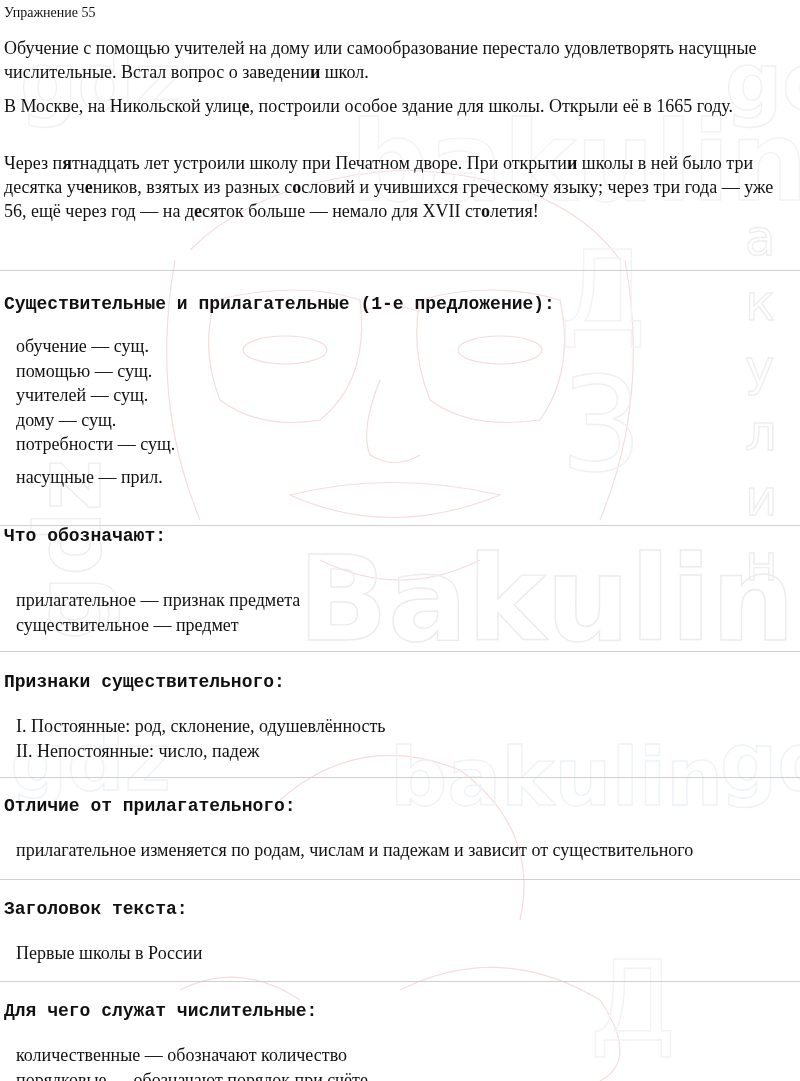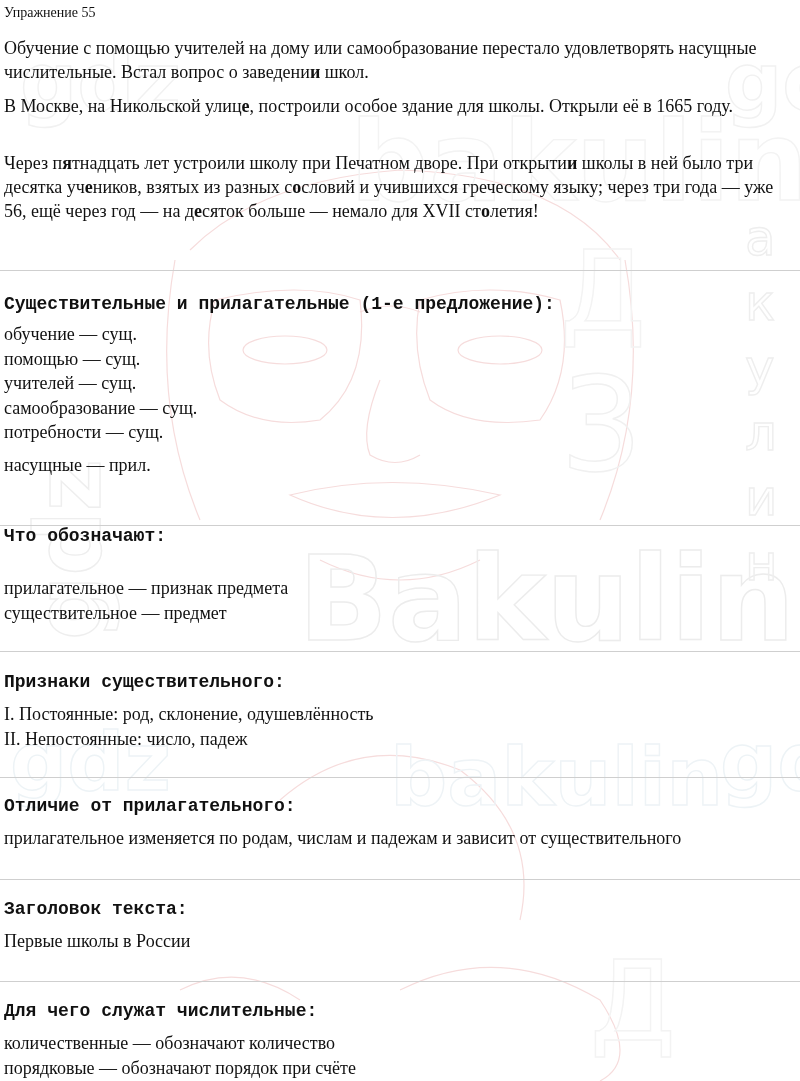--- a/index.html
+++ b/index.html
@@ -61,21 +61,21 @@
       left: 4px;
       margin: 0;
       font-weight: bold;
       font-size: 18px;
       line-height: 24px;
       font-family: Liberation Mono, monospace;
     }
     .lines {
       position: absolute;
       left: 4px;
-      margin: 0;
+      margin: 12px;
       padding: 0;
       list-style: none;
     }
     .lines li {
       margin: 0;
       line-height: 24.5px;
       white-space: nowrap;
     }
     .gap-top { margin-top: 8px !important; }
   </style>
@@ -137,21 +137,21 @@
   <p class="para" style="top:151px;"><span>Через п</span><b>я</b><span>тнадцать лет устроили школу при Печатном дворе. При открыти</span><b>и</b><span> школы в ней было три десятка уч</span><b>е</b><span>ников, взятых из разных с</span><b>о</b><span>словий и учившихся греческому языку; через три года — уже 56, ещё через год — на д</span><b>е</b><span>сяток больше — немало для XVII ст</span><b>о</b><span>летия!</span></p>
 
   <hr class="divider" style="top:270px;">
 
   <section>
     <h2 class="section-heading" style="top:292px;">Существительные и прилагательные (1-е предложение):</h2>
     <ul class="lines" style="top:322px;">
       <li>обучение — сущ.</li>
       <li>помощью — сущ.</li>
       <li>учителей — сущ.</li>
-      <li>самообразование — сущ.</li>
+      <li>дому — сущ.</li>
       <li>потребности — сущ.</li>
       <li class="gap-top">насущные — прил.</li>
     </ul>
   </section>
 
   <hr class="divider" style="top:525px;">
 
   <section>
     <h2 class="section-heading" style="top:524px;">Что обозначают:</h2>
     <ul class="lines" style="top:576px;">

